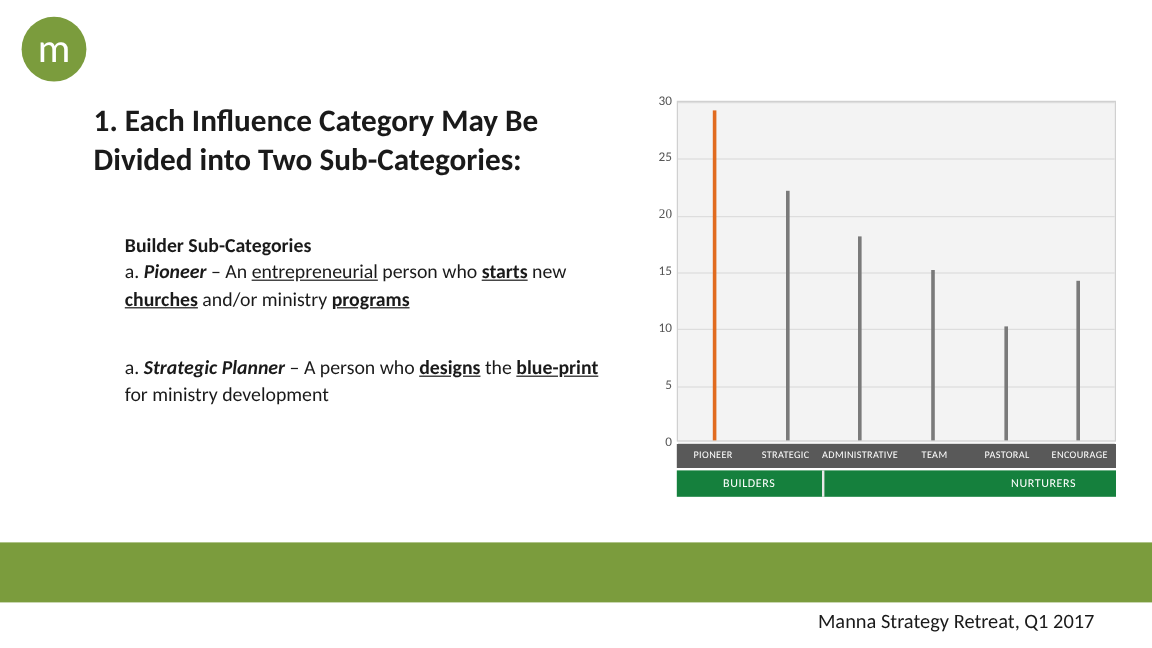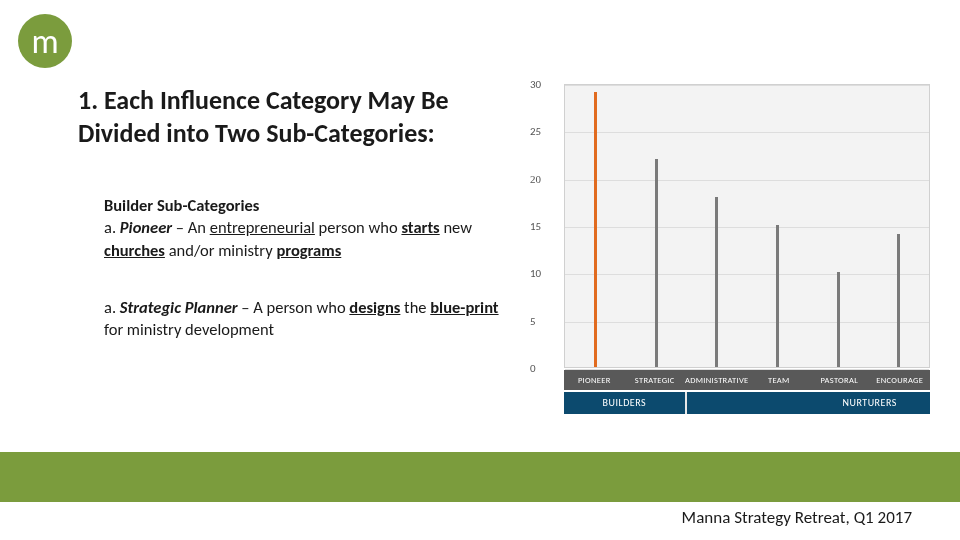--- a/index.html
+++ b/index.html
@@ -10,26 +10,26 @@
   .logo-text { color: #555; font-size: 16px; }
   .heading { position: absolute; top: 84px; left: 78px; width: 430px; font-size: 26px; font-weight: 700; color: #1a1a1a; line-height: 1.25; }
   .body-block { position: absolute; left: 104px; width: 410px; font-size: 16.5px; color: #1a1a1a; line-height: 1.35; }
   .body-block.b1 { top: 194px; }
   .body-block.b2 { top: 296px; }
   .u { text-decoration: underline; text-align: center; }
   .b { font-weight: 700; }
   .i { font-style: italic; }
   .chart { position: absolute; top: 84px; left: 530px; width: 400px; height: 330px; }
   .plot-area { position: absolute; top: 0; left: 34px; right: 0; height: 284px; background: #f3f3f3; border: 1px solid #d0d0d0; }
-  .ytick { position: absolute; left: 0; width: 30px; text-align: left; font-size: 11px; color: #555; transform: translateY(-50%); }
+  .ytick { position: absolute; left: 0; width: 30px; text-align: right; font-size: 11px; color: #555; transform: translateY(-50%); }
   .grid { position: absolute; left: 0; right: 0; height: 1px; background: #ddd; }
   .bar { position: absolute; bottom: 0; width: 3px; }
   .xlabels { position: absolute; top: 286px; left: 34px; right: 0; height: 20px; background: #595959; display: flex; }
   .xlabel { flex: 1; text-align: center; font-size: 8.5px; color: #fff; line-height: 20px; letter-spacing: 0.3px; }
-  .grouplabels { position: absolute; top: 308px; left: 34px; right: 0; height: 22px; background: #0c4a6e; display: flex; }
+  .grouplabels { position: absolute; top: 308px; left: 34px; right: 0; height: 22px; background: #15803d; display: flex; }
   .grouplabel { text-align: center; font-size: 10px; color: #fff; line-height: 22px; letter-spacing: 0.5px; border-right: 2px solid #e8e8e8; }
   .grouplabel:last-child { border-right: none; }
   .footer-bar { position: absolute; left: 0; bottom: 38px; width: 960px; height: 50px; background: #7b9c3d; }
   .footer-text { position: absolute; right: 48px; bottom: 12px; font-size: 17px; color: #1a1a1a; }
 </style>
 </head>
 <body>
 
 <div class="slide">
 

